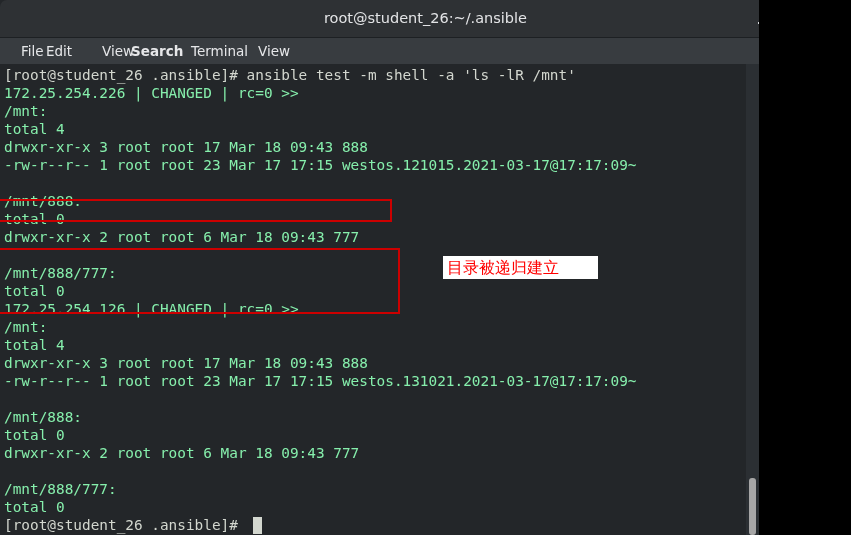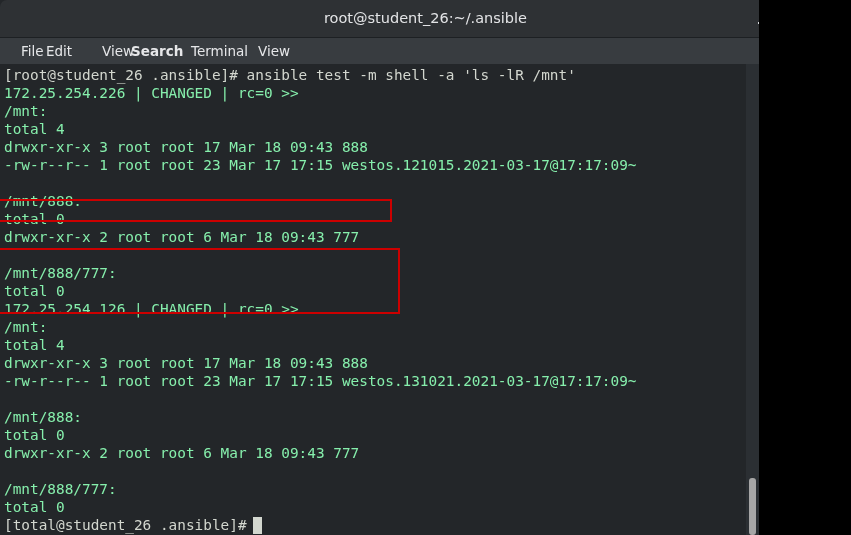--- a/index.html
+++ b/index.html
@@ -199,29 +199,30 @@
         <div class="tline c-out" style="top: 236px;">172.25.254.126 | CHANGED | rc=0 &gt;&gt;</div>
         <div class="tline c-out" style="top: 254px;">/mnt:</div>
         <div class="tline c-out" style="top: 272px;">total 4</div>
         <div class="tline c-out" style="top: 290px;">drwxr-xr-x 3 root root 17 Mar 18 09:43 888</div>
         <div class="tline c-out" style="top: 308px;">-rw-r--r-- 1 root root 23 Mar 17 17:15 westos.131021.2021-03-17@17:17:09~</div>
         <div class="tline c-out" style="top: 344px;">/mnt/888:</div>
         <div class="tline c-out" style="top: 362px;">total 0</div>
         <div class="tline c-out" style="top: 380px;">drwxr-xr-x 2 root root 6 Mar 18 09:43 777</div>
         <div class="tline c-out" style="top: 416px;">/mnt/888/777:</div>
         <div class="tline c-out" style="top: 434px;">total 0</div>
-        <div class="tline c-prompt" style="top: 452px;">[total@student_26 .ansible]# </div>
+        <div class="tline c-prompt" style="top: 452px;">[root@student_26 .ansible]# </div>
       </div>
     <div id="cursor" style="left: 253px; top: 453px;"></div>
 
     <div id="boxes-host">
         <div class="redbox" style="left: -2px; top: 135px; width: 394px; height: 23px;"></div>
         <div class="redbox" style="left: -2px; top: 184px; width: 402px; height: 66px;"></div>
       </div>
 
+    <div id="annot-label" style="left: 443px; top: 192px; width: 155px; height: 23px; box-sizing: border-box;">目录被递归建立</div>
 
   </div>
 
   <div id="scrollbar-track">
     <div id="scrollbar-thumb" style="top: 414px; height: 57px;"></div>
   </div>
 
 </div>
 
 </body></html>

